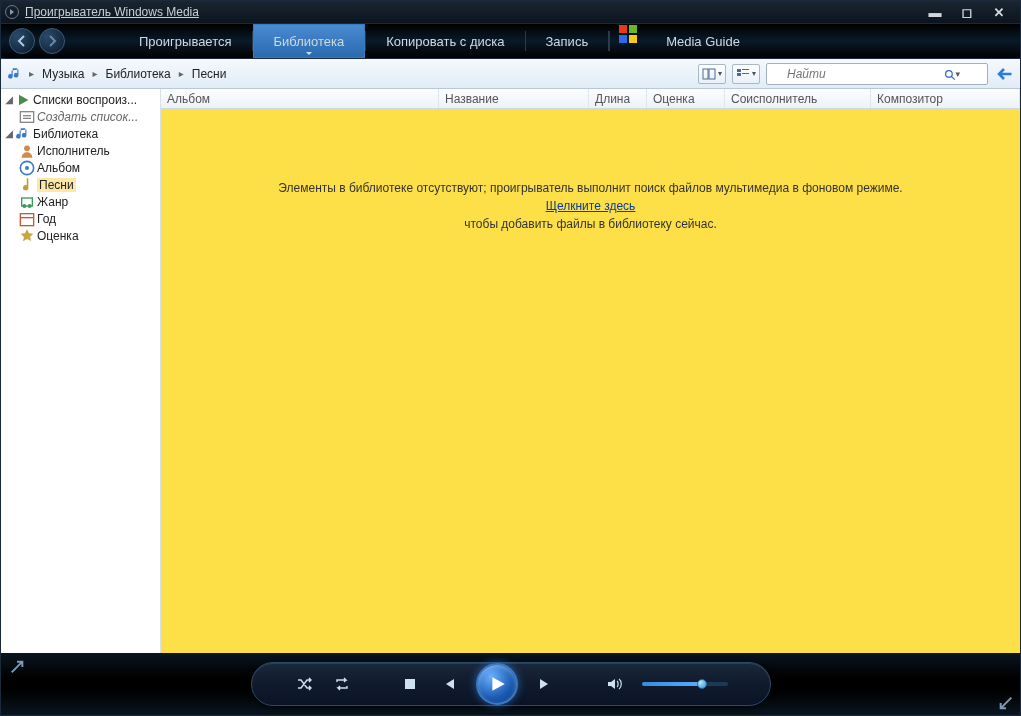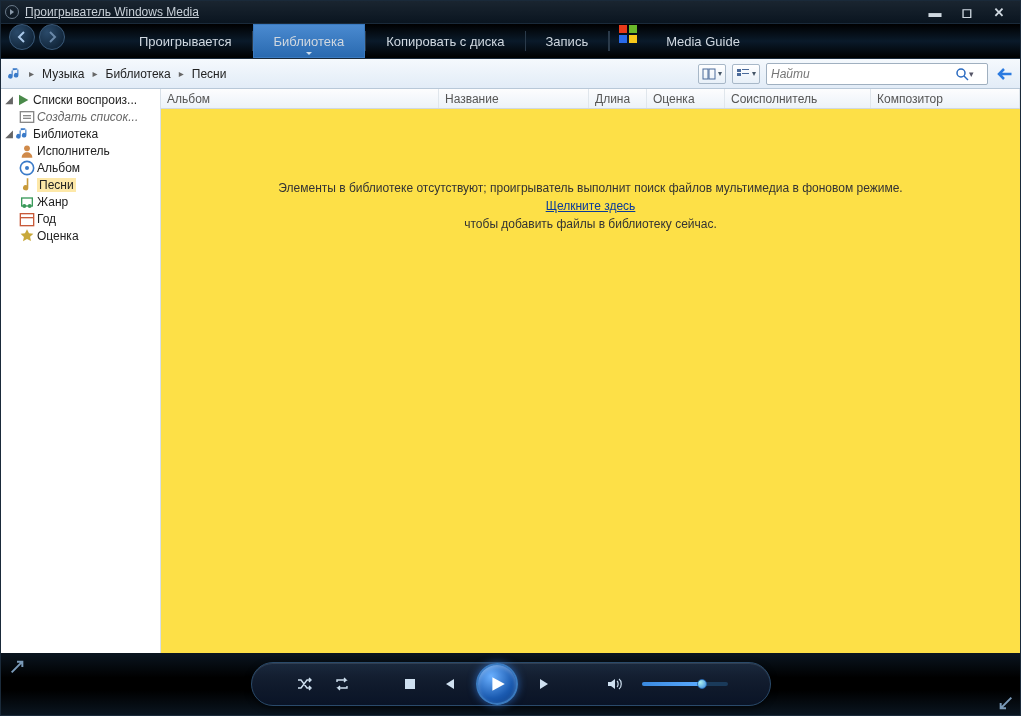--- a/index.html
+++ b/index.html
@@ -9,38 +9,38 @@
 
 
 .titlebar { height: 22px; background: linear-gradient(to bottom, #1a2530, #0a1520); display: flex; align-items: center; padding: 0 4px; color: #c8d0d8; font-size: 12px; }
 .titlebar-icon { width: 14px; height: 14px; border-radius: 50%; border: 1px solid #6a7a8a; margin-right: 6px; display: flex; align-items: center; justify-content: center; }
 .titlebar-icon::after { content:""; width:0; height:0; border-left:4px solid #8a9aaa; border-top:3px solid transparent; border-bottom:3px solid transparent; }
 .titlebar-text { flex: 1; text-decoration: underline; }
 .titlebar-controls { display: flex; gap: 14px; padding-right: 8px; }
 .tbc { width: 18px; height: 14px; color: #cfd8e0; display:flex; align-items:center; justify-content:center; font-size:13px; font-weight:bold; cursor:pointer; }
 
 
-.topnav { height: 36px; background: linear-gradient(to bottom, #000 0%, #0a1a2a 50%, #000 100%); display: flex; align-items: flex-start; padding: 0 8px; gap: 4px; border-top:1px solid #1a2a3a; border-bottom:1px solid #1a2a3a;}
+.topnav { height: 36px; background: linear-gradient(to bottom, #000 0%, #0a1a2a 50%, #000 100%); display: flex; align-items: center; padding: 0 8px; gap: 4px; border-top:1px solid #1a2a3a; border-bottom:1px solid #1a2a3a;}
 .navbtn-circle { width: 26px; height: 26px; border-radius: 50%; background: radial-gradient(circle at 30% 30%, #2a4a6a, #0a1a2a); border: 1px solid #3a5a7a; display:flex; align-items:center; justify-content:center; cursor:pointer; }
 .navbtn-circle svg { width:12px; height:12px; }
 .topnav-tabs { flex: 1; display: flex; align-items: stretch; height: 100%; margin-left: 50px; gap:0; }
 .topnav-tab { padding: 0 20px; display: flex; align-items: center; color: #d0d8e0; font-size: 13px; cursor:pointer; position:relative; }
 .topnav-tab.active { background: linear-gradient(to bottom, #4a8ad0, #2a6ab0); border:1px solid #3a7ac0; }
 .topnav-tab.active::after { content:""; position:absolute; bottom:2px; left:50%; transform:translateX(-50%); width:0;height:0; border-left:3px solid transparent; border-right:3px solid transparent; border-top:3px solid #cde;}
 .topnav-sep { width:1px; height:20px; background:#2a3a4a; align-self:center;}
 .winlogo { width:20px; height:20px; margin: 0 8px; }
 
 
 .toolbar { height: 30px; background: linear-gradient(to bottom, #f5f9fd, #e2ecf7); display: flex; align-items: center; padding: 0 6px; border-bottom: 1px solid #b8c8d8; gap:6px;}
 .breadcrumb { flex:1; display:flex; align-items:center; gap:4px; font-size:12px; color:#222;}
 .breadcrumb .sep { color:#666; font-size:10px;}
 .bc-item { padding:2px 4px; cursor:pointer;}
 .view-btn { width:28px; height:20px; border:1px solid #a8b8c8; background:linear-gradient(#fff,#e8f0f8); display:flex; align-items:center; justify-content:center; cursor:pointer; border-radius:2px;}
 .view-btn svg{width:14px;height:14px;}
-.search-box { width: 222px; height: 22px; border:1px solid #a0b0c0; background:#fff; display:flex; align-items:center; padding:0 4px; border-radius:2px;}
+.search-box { width: 222px; height: 22px; border:1px solid #a0b0c0; background:#fff; display:flex; align-items:center; padding:0 20px; border-radius:2px;}
 .search-box input { flex:1; border:none; outline:none; font-size:12px; font-style:italic; color:#888; background:transparent;}
 .search-box .si { width:14px; height:14px; cursor:pointer;}
 .search-dd { width:14px; cursor:pointer; color:#556; font-size:9px;}
 .help-arrow { width:20px; height:20px; display:flex; align-items:center; justify-content:center; cursor:pointer;}
 
 
 .content { flex:1; display:flex; background:#fff; min-height:0;}
 .sidebar { width:160px; border-right:1px solid #d8e0e8; padding:2px 0; overflow:auto; font-size:12px; background:#fff;}
 .tree-row { display:flex; align-items:center; height:17px; padding-left:2px; cursor:pointer; white-space:nowrap;}
 .tree-row.selected .lbl { background:#fde8a8; padding:0 2px;}

